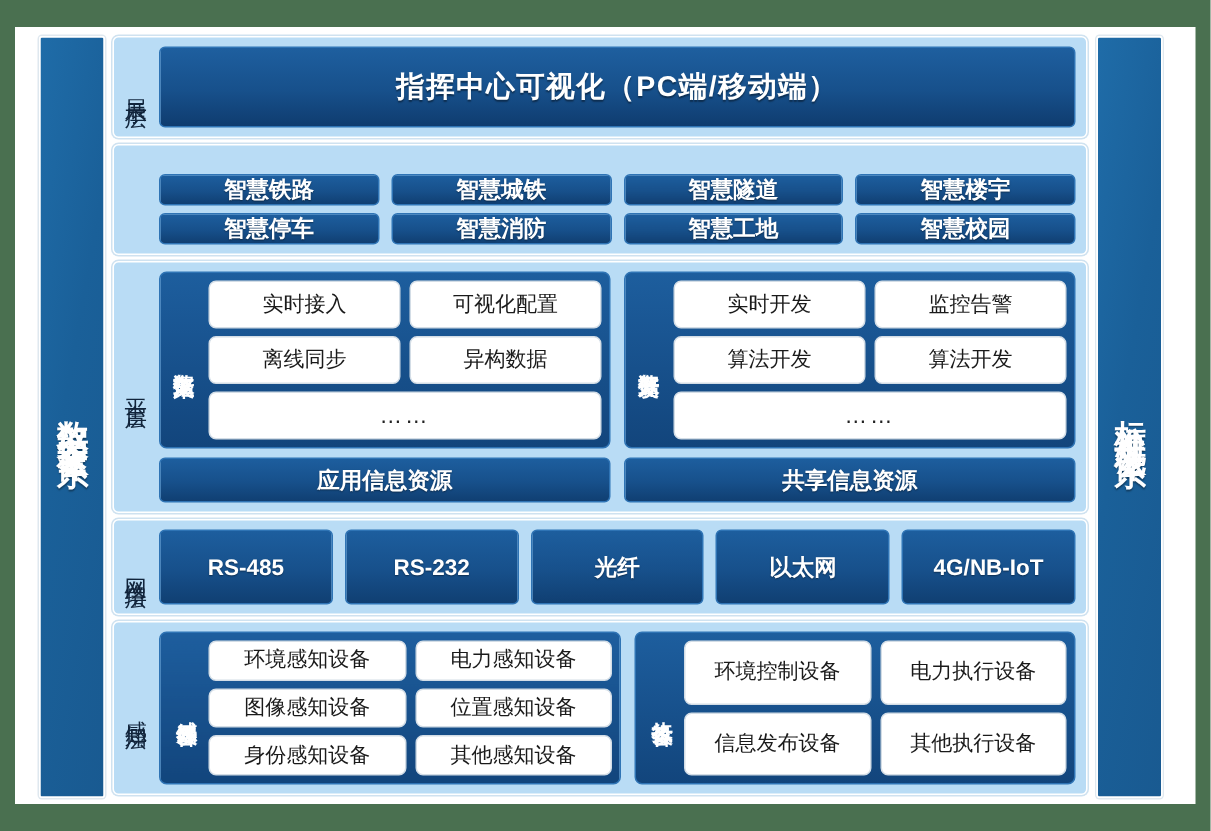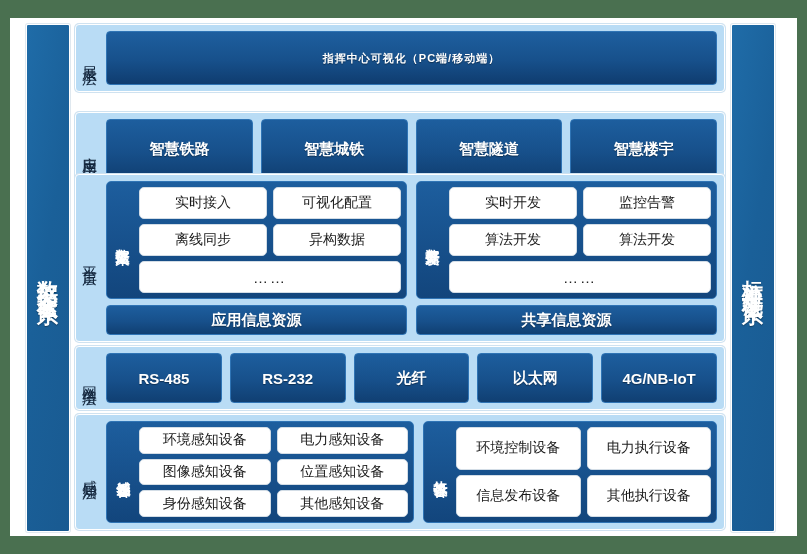--- a/index.html
+++ b/index.html
@@ -121,27 +121,27 @@
     display: flex;
     align-items: center;
     justify-content: center;
     box-sizing: border-box;
   }
 
   
   #layer-display { top: 0; height: 68px; }
   #display-banner {
     flex: 1 1 auto;
-    font-size: 11px;
+    font-size: 19px;
     letter-spacing: 1px;
     background: linear-gradient(180deg, #1e5f9f 0%, #17508b 55%, #0f3c6f 100%);
   }
 
   
-  #layer-app { top: 88px; height: 74px; }
+  #layer-app { top: 72px; height: 74px; align-items: flex-end; }
   .app-row {
     flex: 1 1 0;
     display: flex;
     gap: 8px;
   }
   .app-row .chip { flex: 1 1 0; }
 
   
   #layer-platform { top: 150px; height: 168px; }
   #platform-body { gap: 6px; }
@@ -248,20 +248,26 @@
     <div id="layer-app" class="layer">
       <div class="layer-label">
         <span>应用层</span>
       </div>
       <div class="layer-body">
         <div class="app-row">
           <div class="chip">智慧铁路</div>
           <div class="chip">智慧城铁</div>
           <div class="chip">智慧隧道</div>
           <div class="chip">智慧楼宇</div>
+        </div>
+        <div class="app-row">
+          <div class="chip">智慧停车</div>
+          <div class="chip">智慧消防</div>
+          <div class="chip">智慧工地</div>
+          <div class="chip">智慧校园</div>
         </div>
       </div>
     </div>
 
     <div id="layer-platform" class="layer">
       <div class="layer-label">
         <span>平台层</span>
       </div>
       <div id="platform-body" class="layer-body">
 

